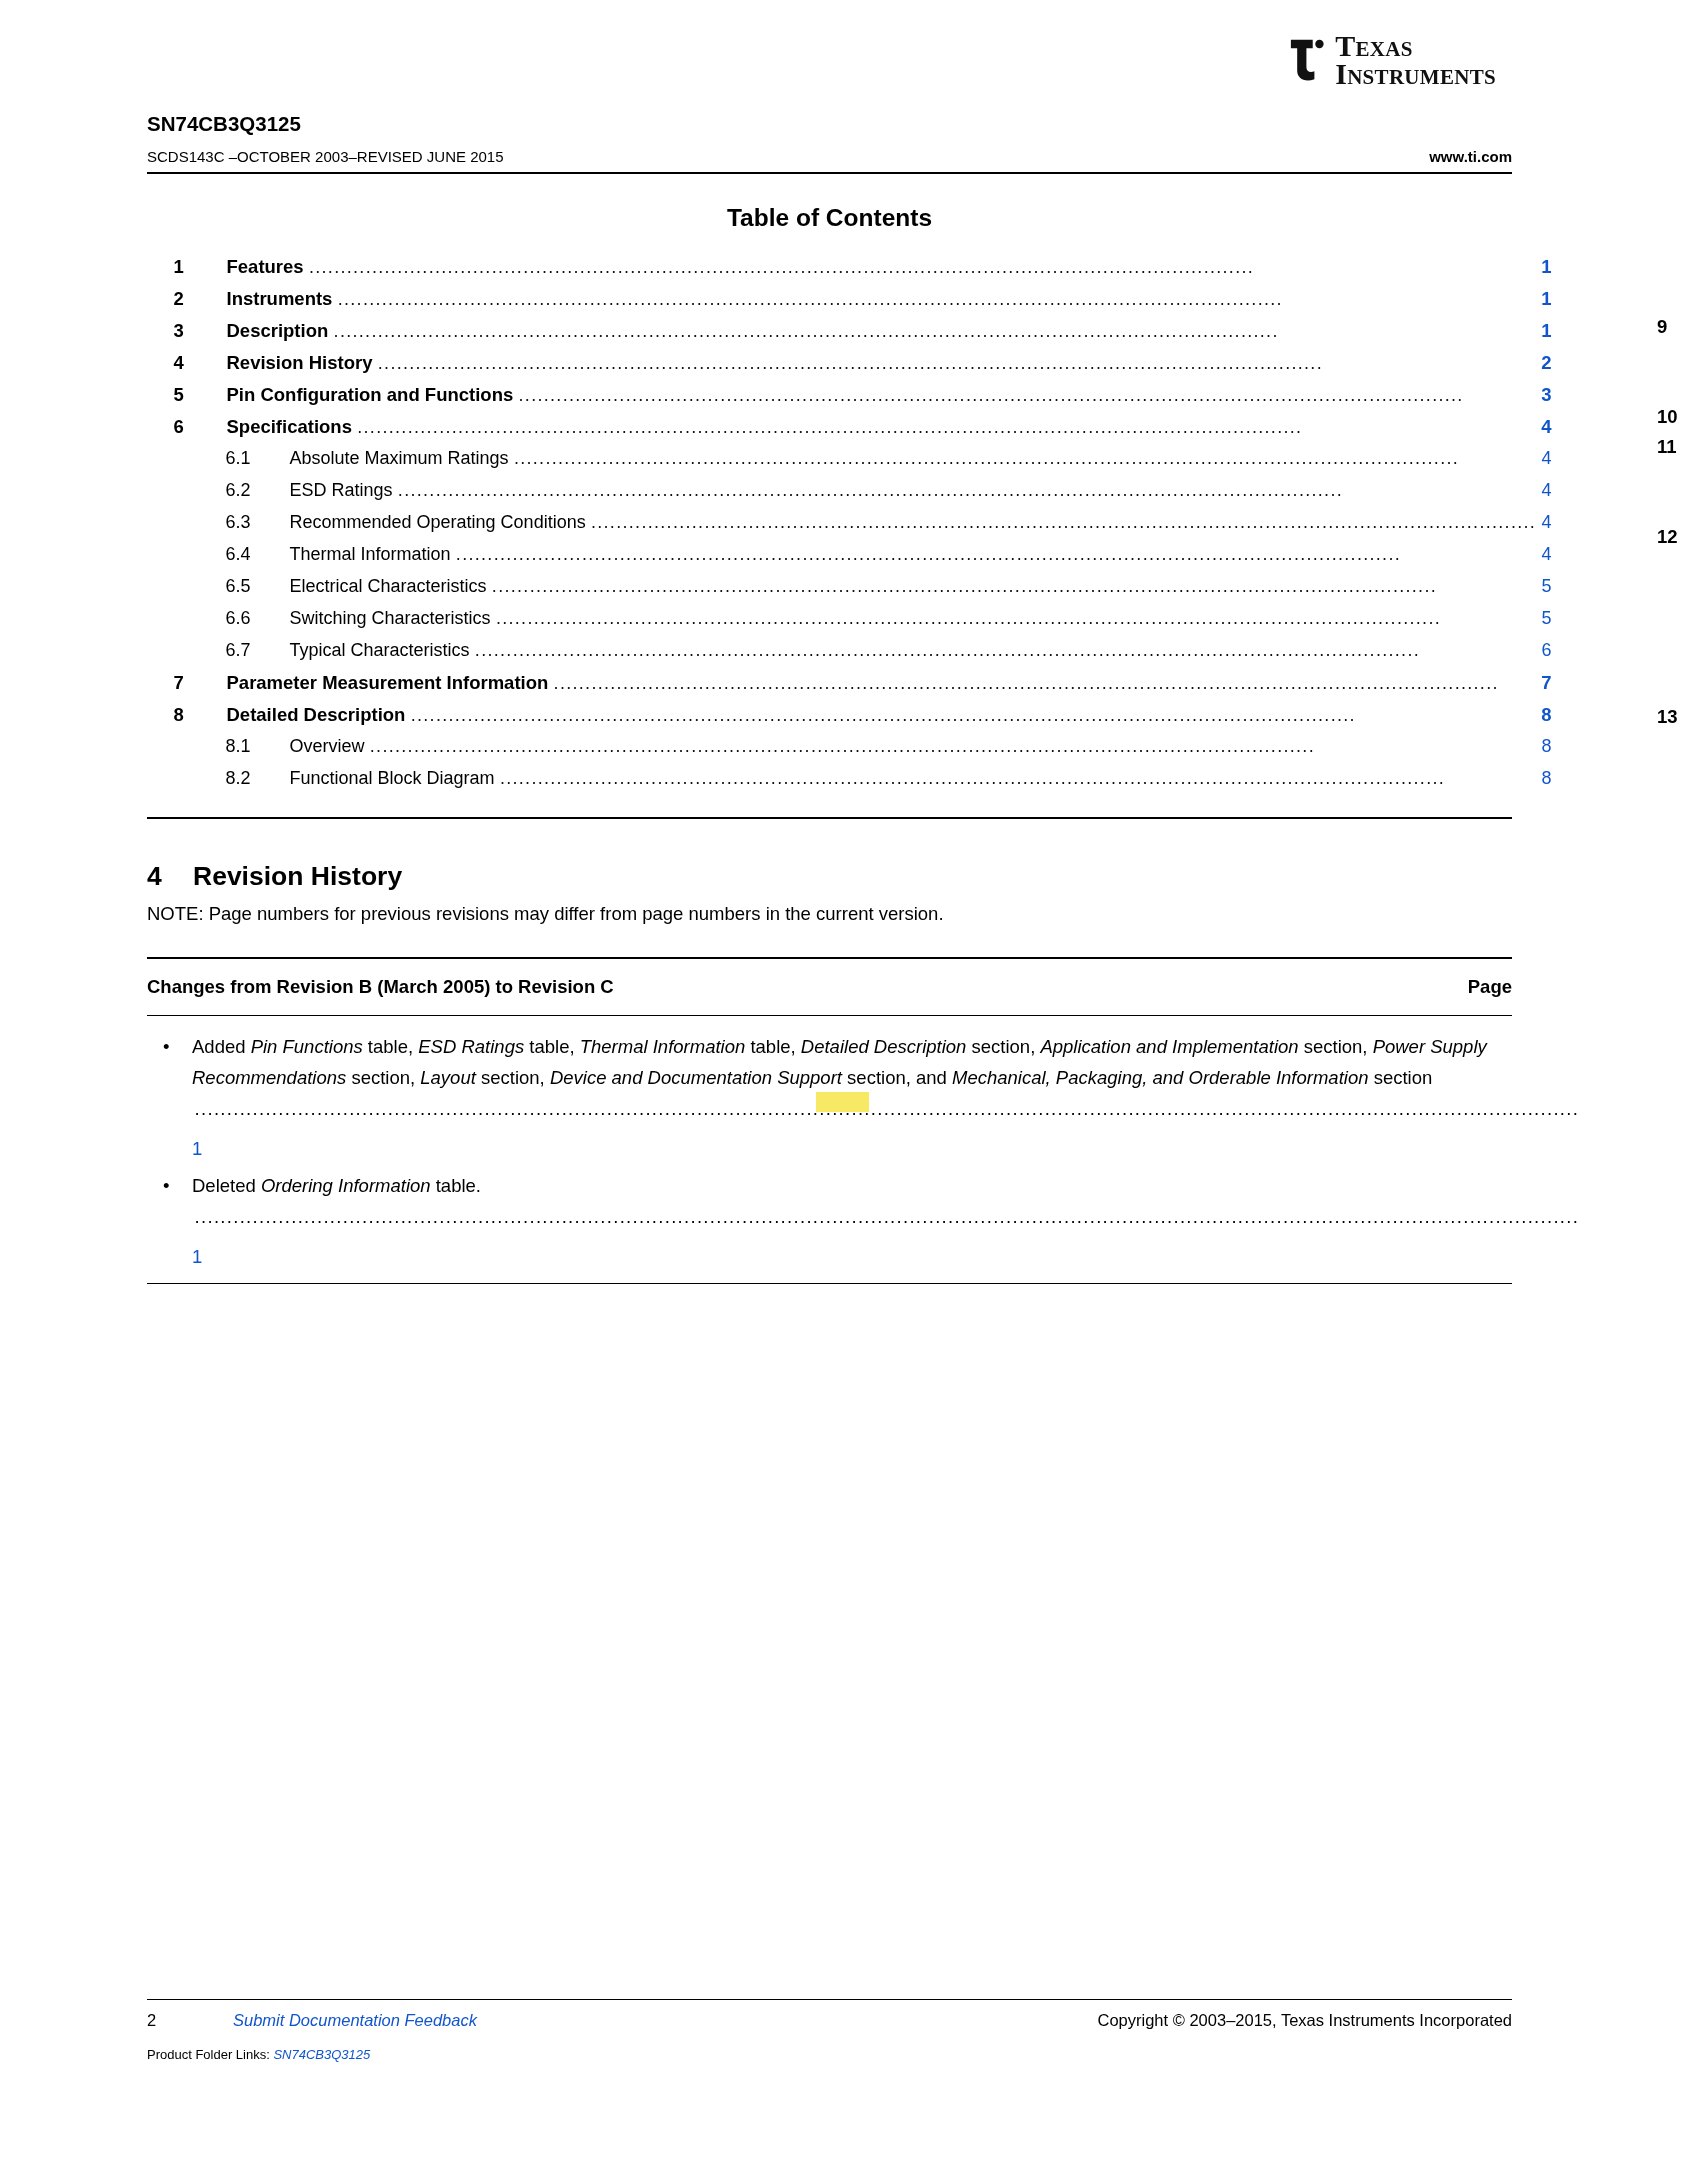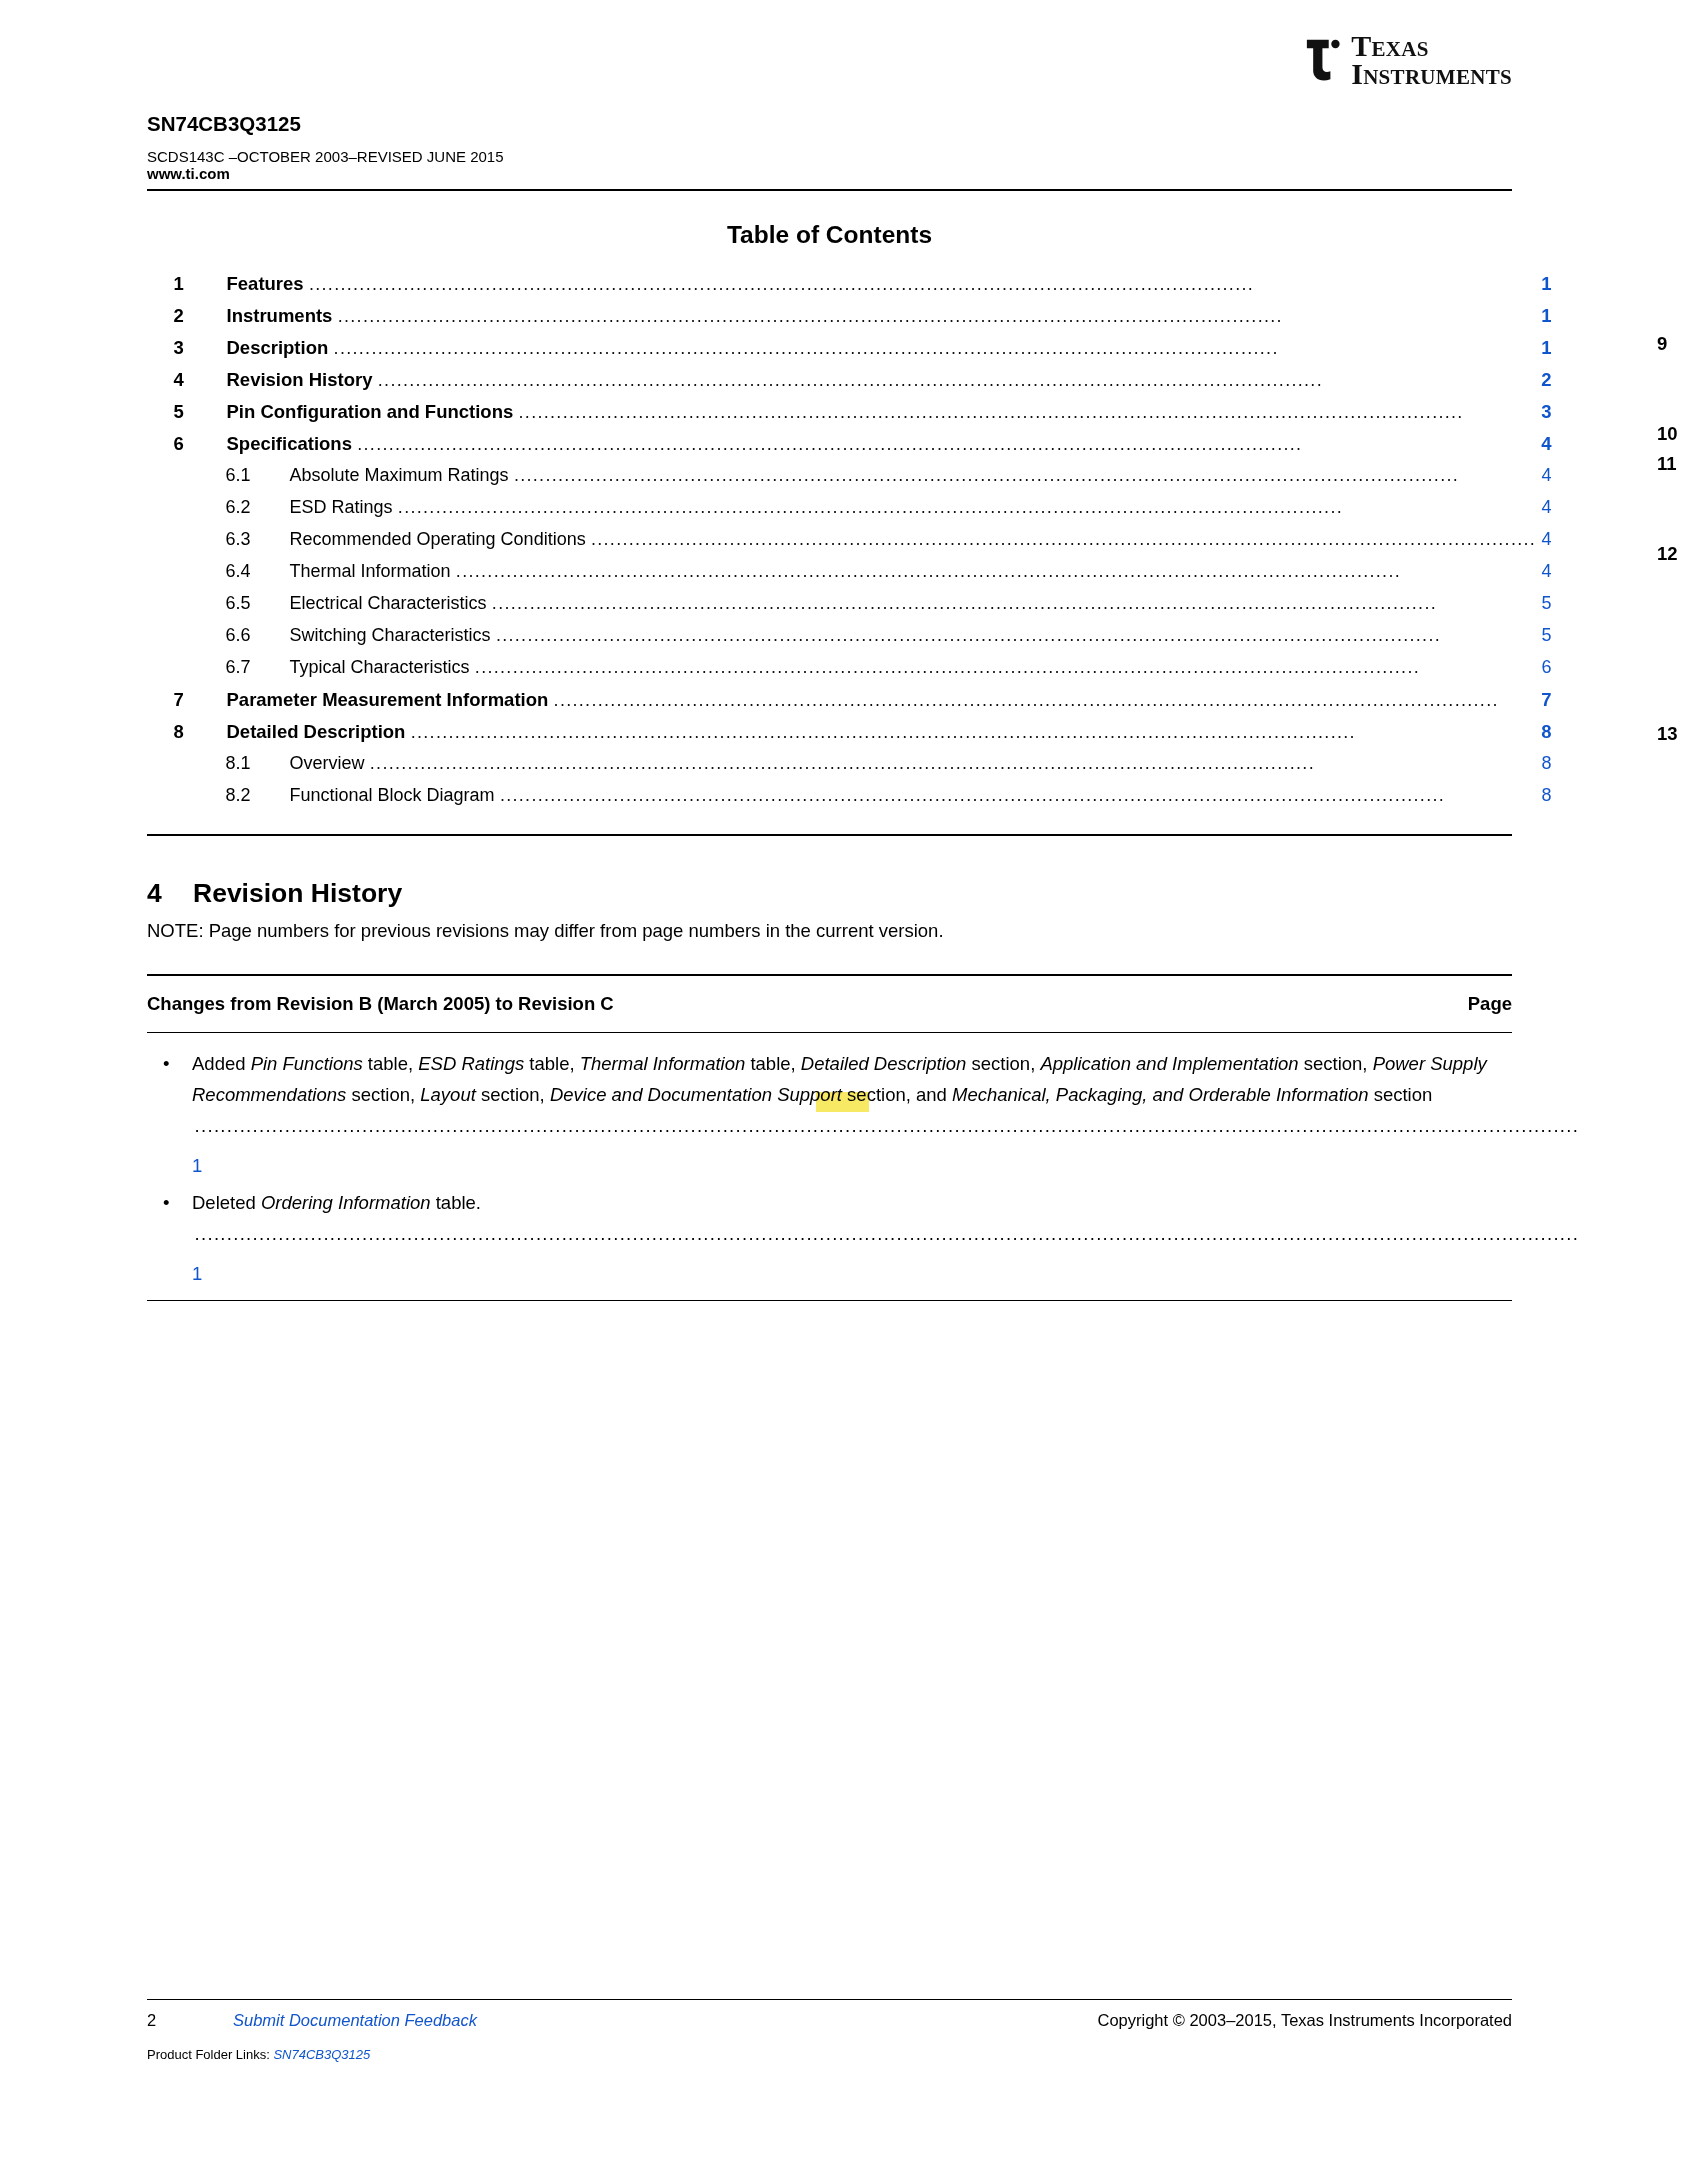--- a/index.html
+++ b/index.html
@@ -7,27 +7,27 @@
   body { font-family:"Liberation Sans", sans-serif; color:#000; }
   .page {
     position:relative; width:1687px; height:2183px; background:#ffffff;
     padding:0 175px 0 147px; overflow:hidden;
   }
   .rule { background:#000; width:100%; }
   .rule-4 { height:2.6px; } .rule-3 { height:2px; } .rule-2 { height:1.3px; }
 
   
   header { position:relative; }
-  .logo { position:absolute; right:0; top:32px; display:flex; align-items:center; gap:8px; }
+  .logo { position:absolute; right:16px; top:32px; display:flex; align-items:center; gap:8px; }
   .logo-mark { width:42px; height:52px; fill:#111; }
   .logo-text { font-family:"Liberation Serif", serif; font-variant:small-caps; font-weight:bold;
                font-size:30px; line-height:0.92; letter-spacing:0.3px; color:#111; }
   .logo-line { display:block; }
   .product { padding-top:112px; font-size:20.5px; font-weight:bold; }
-  .doc-row { display:flex; justify-content:space-between; align-items:baseline; margin-top:12px; font-size:15px;flex-direction:column; }
+  .doc-row { display:flex; justify-content:space-between; align-items:baseline; margin-top:12px; font-size:15px; }
   .website { font-weight:bold; color:#000; }
   .rule-header { margin-top:6.6px; }
 
   
   .toc-title { margin-top:30px; text-align:center; font-size:24.5px; font-weight:bold; }
   .toc-grid { display:grid; grid-template-columns:1fr 1fr; column-gap:79px; margin-top:24px; }
   .toc-col { padding-left:26.5px; }
   .toc-row { display:flex; align-items:baseline; font-size:18px; }
   #toc-col-left  .toc-row { height:32px; }
   #toc-col-right .toc-row { height:30px; }

